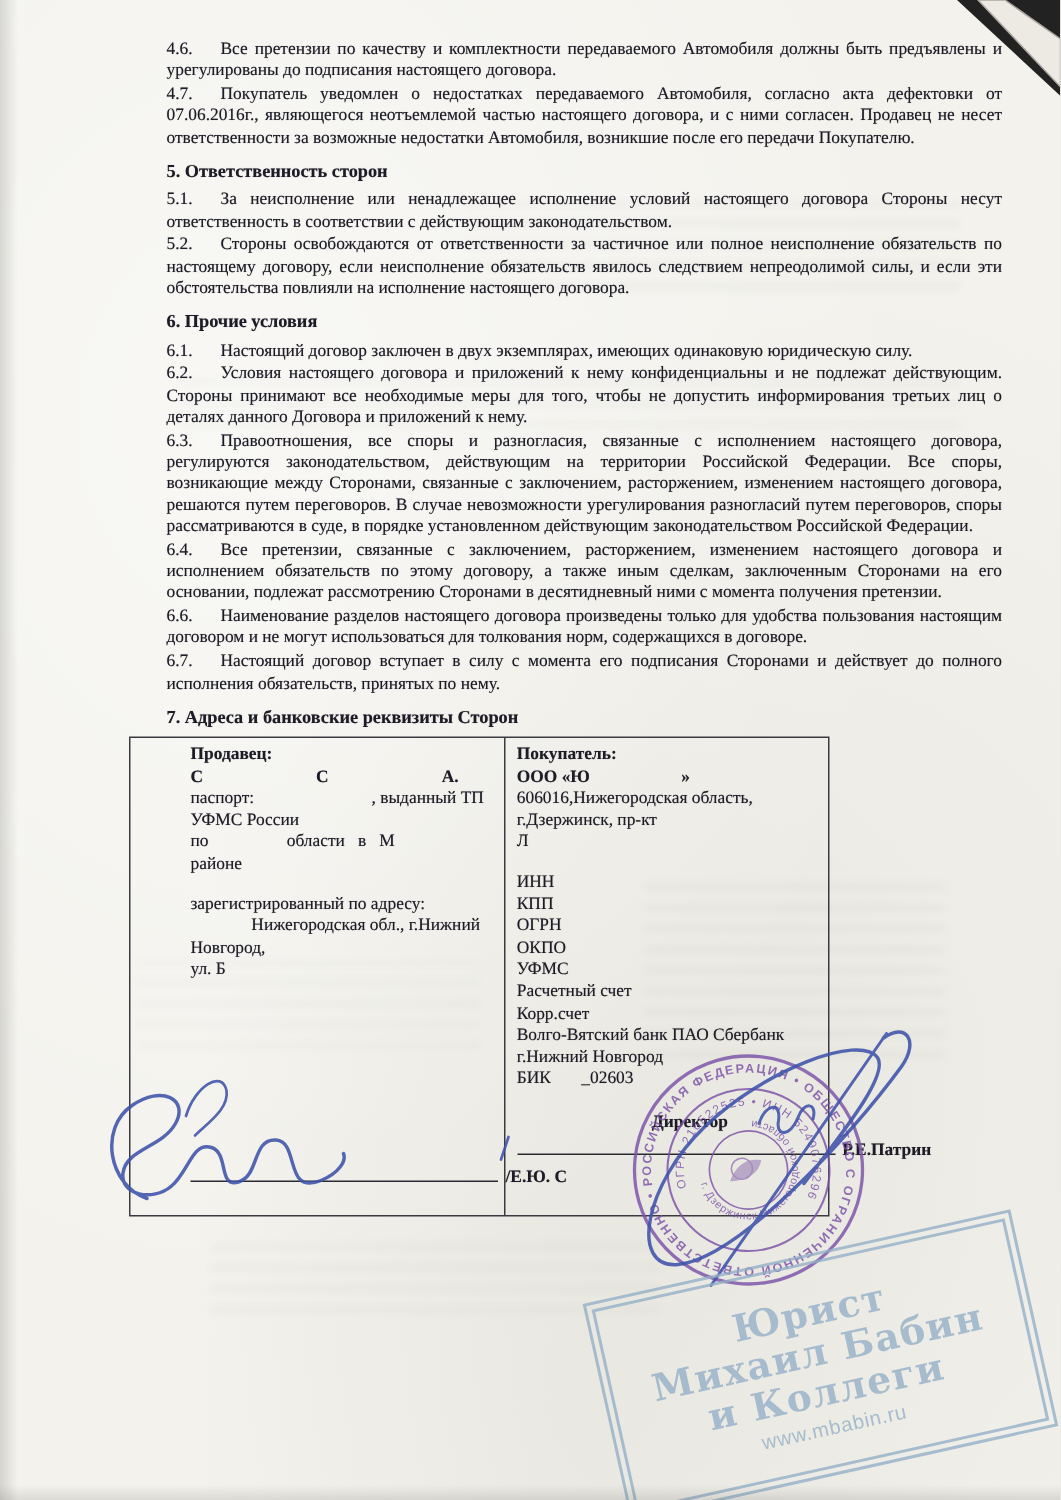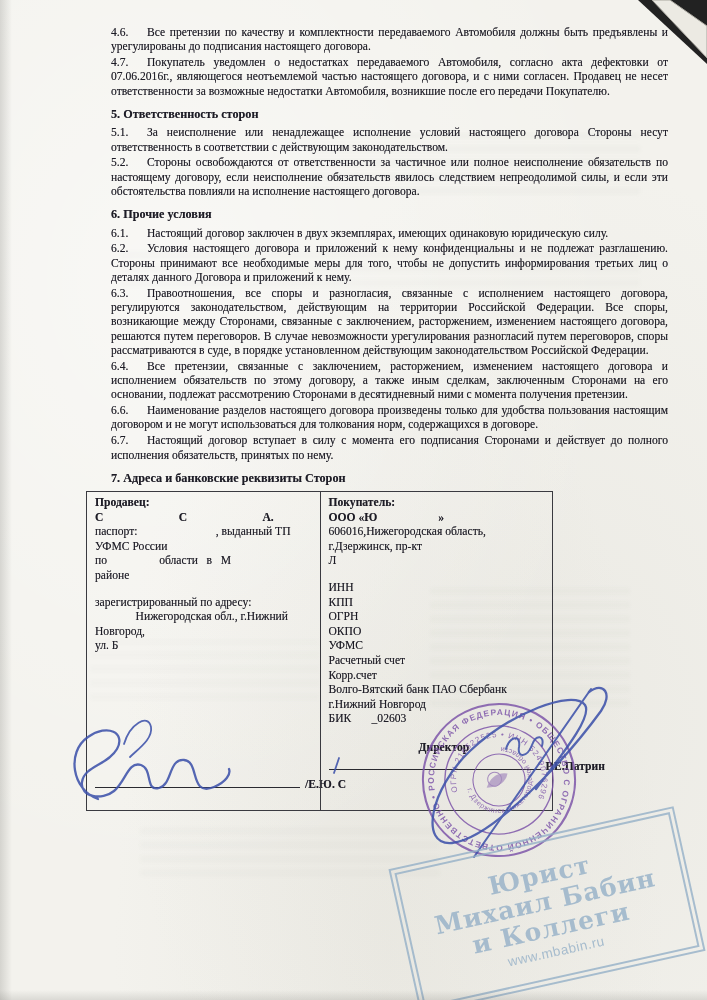--- a/index.html
+++ b/index.html
@@ -23,21 +23,21 @@
   .bleed.g{background:repeating-linear-gradient(0deg, rgba(130,142,126,.10) 0 6px, transparent 6px 14px);}
 
   .body-text{position:absolute;top:26px;left:111px;width:557px;
     font-size:11.6px;line-height:14.3px;text-align:justify;
     text-shadow:0 0 .5px rgba(29,28,38,.5);}
   p.clause{margin:0 0 1.5px;}
   p.clause .num{display:inline-block;width:36px;}
   h2.sec{text-align:left;font-size:12.2px;line-height:14.3px;font-weight:bold;margin:8px 0 5px;}
 
   .req-table{position:relative;margin-left:-25px;width:467px;height:320px;margin-top:6px;
-    border:1.2px solid #3a3a40;display:flex;text-align:left;box-sizing:border-box;}
+    border:1.2px solid #3a3a40;display:flex;text-align:left;box-sizing:border-box;padding-left:32px;}
   .cell{position:relative;width:50%;box-sizing:border-box;padding:4px 8px;}
   .cell.buyer{border-left:1.2px solid #3a3a40;}
   .line{line-height:14.6px;min-height:14.6px;}
   .pre{white-space:pre-wrap;}
   .bold{font-weight:bold;}
   .spacer{height:12px;}
   .director{font-weight:bold;margin:14px 0 0 90px;}
   .sig-row{position:absolute;left:8px;right:6px;white-space:nowrap;}
   .seller .sig-row{bottom:18px;}
   .buyer .sig-row{bottom:36px;}
@@ -76,21 +76,21 @@
   <main class="body-text">
     <p class="clause"><span class="num">4.6.</span><span>Все претензии по качеству и комплектности передаваемого Автомобиля должны быть предъявлены и урегулированы до подписания настоящего договора.</span></p>
     <p class="clause"><span class="num">4.7.</span><span>Покупатель уведомлен о недостатках передаваемого Автомобиля, согласно акта дефектовки от 07.06.2016г., являющегося неотъемлемой частью настоящего договора, и с ними согласен. Продавец не несет ответственности за возможные недостатки Автомобиля, возникшие после его передачи Покупателю.</span></p>
 
     <h2 class="sec">5. Ответственность сторон</h2>
     <p class="clause"><span class="num">5.1.</span><span>За неисполнение или ненадлежащее исполнение условий настоящего договора Стороны несут ответственность в соответствии с действующим законодательством.</span></p>
     <p class="clause"><span class="num">5.2.</span><span>Стороны освобождаются от ответственности за частичное или полное неисполнение обязательств по настоящему договору, если неисполнение обязательств явилось следствием непреодолимой силы, и если эти обстоятельства повлияли на исполнение настоящего договора.</span></p>
 
     <h2 class="sec">6. Прочие условия</h2>
     <p class="clause"><span class="num">6.1.</span><span>Настоящий договор заключен в двух экземплярах, имеющих одинаковую юридическую силу.</span></p>
-    <p class="clause"><span class="num">6.2.</span><span>Условия настоящего договора и приложений к нему конфиденциальны и не подлежат разглашению. Стороны принимают все необходимые меры для того, чтобы не допустить информирования третьих лиц о деталях данного Договора и приложений к нему.</span></p>
+    <p class="clause"><span class="num">6.2.</span><span>Условия настоящего договора и приложений к нему конфиденциальны и не подлежат действующим. Стороны принимают все необходимые меры для того, чтобы не допустить информирования третьих лиц о деталях данного Договора и приложений к нему.</span></p>
     <p class="clause"><span class="num">6.3.</span><span>Правоотношения, все споры и разногласия, связанные с исполнением настоящего договора, регулируются законодательством, действующим на территории Российской Федерации. Все споры, возникающие между Сторонами, связанные с заключением, расторжением, изменением настоящего договора, решаются путем переговоров. В случае невозможности урегулирования разногласий путем переговоров, споры рассматриваются в суде, в порядке установленном действующим законодательством Российской Федерации.</span></p>
     <p class="clause"><span class="num">6.4.</span><span>Все претензии, связанные с заключением, расторжением, изменением настоящего договора и исполнением обязательств по этому договору, а также иным сделкам, заключенным Сторонами на его основании, подлежат рассмотрению Сторонами в десятидневный ними с момента получения претензии.</span></p>
     <p class="clause"><span class="num">6.6.</span><span>Наименование разделов настоящего договора произведены только для удобства пользования настоящим договором и не могут использоваться для толкования норм, содержащихся в договоре.</span></p>
     <p class="clause"><span class="num">6.7.</span><span>Настоящий договор вступает в силу с момента его подписания Сторонами и действует до полного исполнения обязательств, принятых по нему.</span></p>
 
     <h2 class="sec">7. Адреса и банковские реквизиты Сторон</h2>
 
     <section class="req-table">
       <div class="cell seller">
         <div class="line bold">Продавец:</div>

